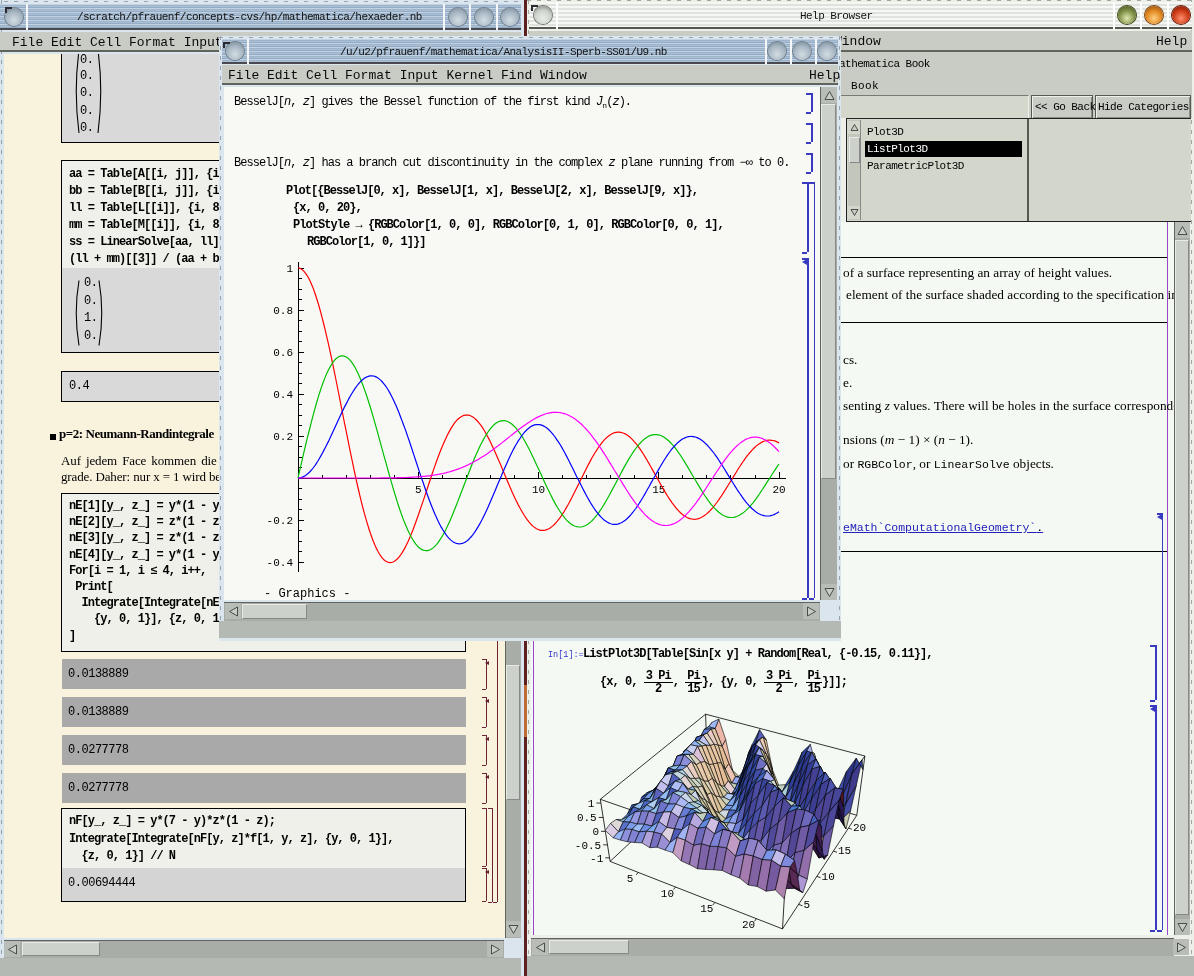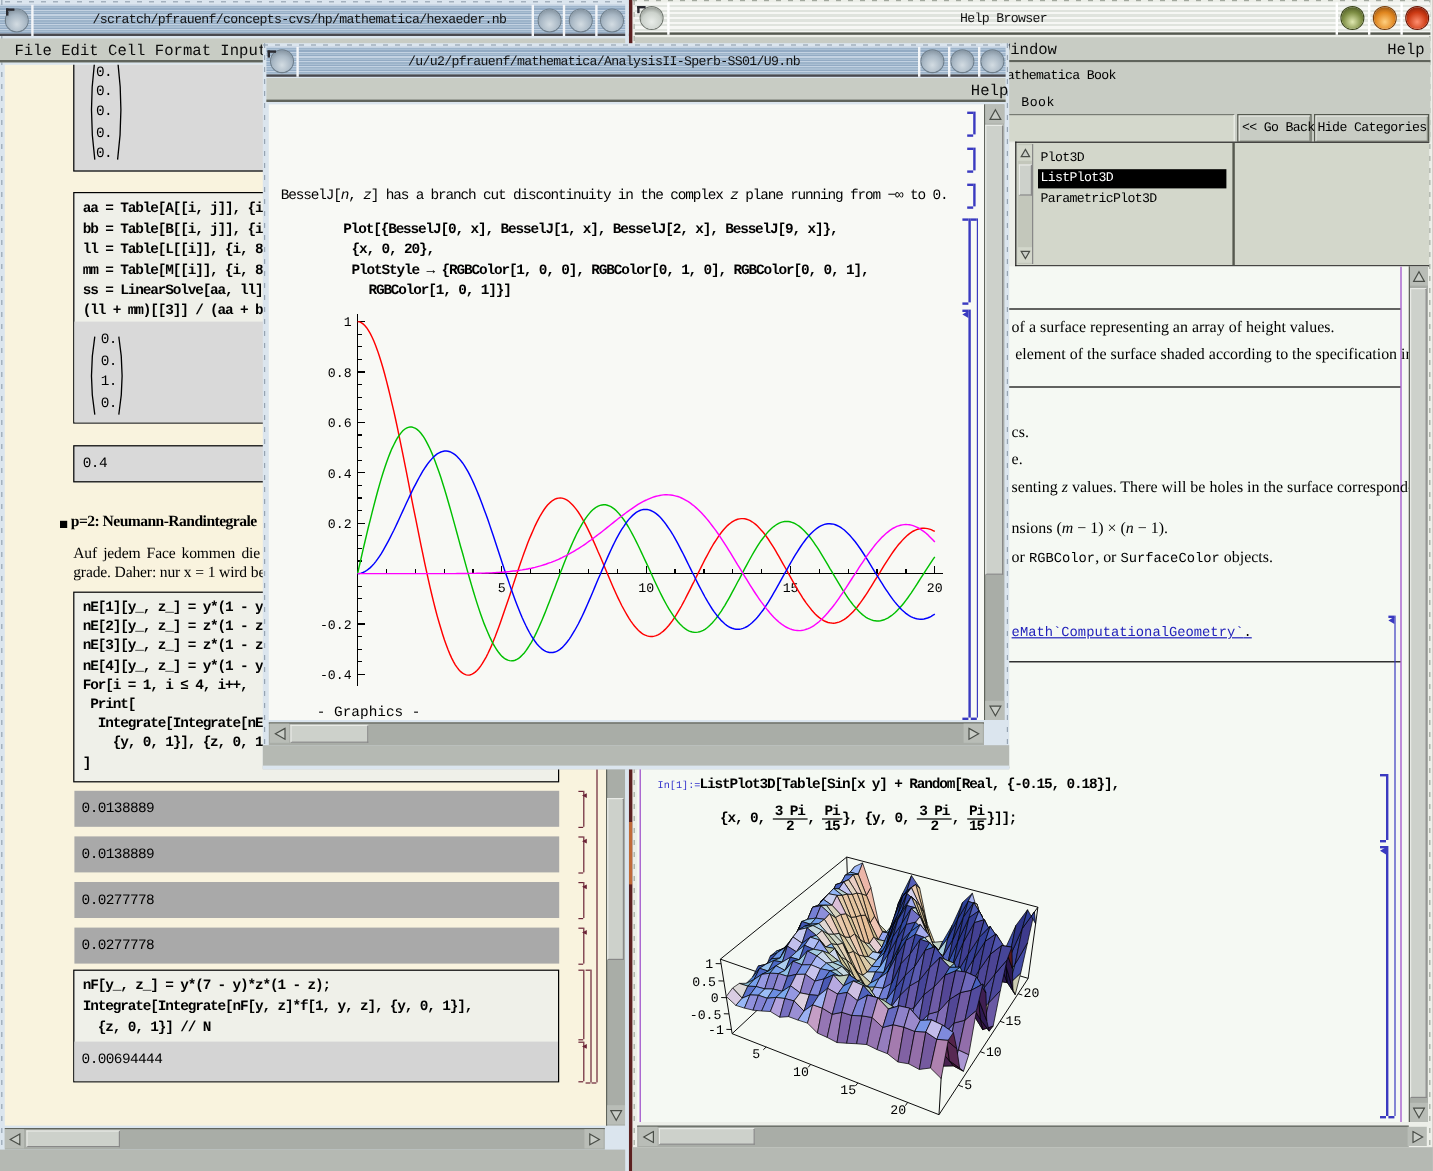--- a/index.html
+++ b/index.html
@@ -722,24 +722,24 @@
 <div class="abs" style="left:636px;top:0;width:1px;height:713px;background:#9a46c8"></div>
 <div class="abs" style="left:3px;top:35px;width:633px;height:1px;background:#000"></div>
 <div class="abs" style="left:3px;top:100px;width:633px;height:1px;background:#000"></div>
 <div class="abs" style="left:3px;top:329px;width:633px;height:1px;background:#000"></div>
 <div class="abs htxt" style="left:312px;top:43px">of a surface representing an array of height values.</div>
 <div class="abs htxt" style="left:315px;top:65px">element of the surface shaded according to the specification in</div>
 <div class="abs htxt" style="left:312px;top:130px">cs.</div>
 <div class="abs htxt" style="left:312px;top:153px">e.</div>
 <div class="abs htxt" style="left:312px;top:176px">senting <i>z</i> values. There will be holes in the surface correspond-</div>
 <div class="abs htxt" style="left:312px;top:210px">nsions (<i>m</i> − 1) × (<i>n</i> − 1).</div>
-<div class="abs htxt" style="left:312px;top:234px">or <span class="mono" style="font-size:11.5px">RGBColor</span>, or <span class="mono" style="font-size:11.5px">SurfaceColor</span> objects.</div>
+<div class="abs htxt" style="left:312px;top:234px">or <span class="mono" style="font-size:11.5px">RGBColor</span>, or <span class="mono" style="font-size:11.5px">LinearSolve</span> objects.</div>
 <div class="abs mono" style="left:312px;top:299px;font-size:11.5px;color:#2222bb;text-decoration:underline;white-space:pre">eMath`ComputationalGeometry`<span style="color:#000;text-decoration:none">.</span></div>
 <div class="abs mono" style="left:17px;top:428px;font-size:8.5px;color:#3333cc;white-space:pre">In[1]:=</div>
-<div class="abs code" style="left:52px;top:425px">ListPlot3D[Table[Sin[x y] + Random[Real, {-0.15, 0.18}],</div>
+<div class="abs code" style="left:52px;top:425px">ListPlot3D[Table[Sin[x y] + Random[Real, {-0.15, 0.11}],</div>
 <div class="abs code" style="left:69px;top:444px;height:32px;display:flex;align-items:center">{x, 0, <span style="display:inline-block;vertical-align:middle;text-align:center;line-height:1"><span style="display:block;padding:0 2px">3 Pi</span><span style="display:block;border-top:1px solid #000;padding:0 2px">2</span></span>, <span style="display:inline-block;vertical-align:middle;text-align:center;line-height:1"><span style="display:block;padding:0 2px">Pi</span><span style="display:block;border-top:1px solid #000;padding:0 2px">15</span></span>}, {y, 0, <span style="display:inline-block;vertical-align:middle;text-align:center;line-height:1"><span style="display:block;padding:0 2px">3 Pi</span><span style="display:block;border-top:1px solid #000;padding:0 2px">2</span></span>, <span style="display:inline-block;vertical-align:middle;text-align:center;line-height:1"><span style="display:block;padding:0 2px">Pi</span><span style="display:block;border-top:1px solid #000;padding:0 2px">15</span></span>}]];</div>
 <div class="abs" style="left:624px;top:423px;width:1.5px;height:55px;background:#3a3ac0"></div>
       <div class="abs" style="left:619px;top:423px;width:5px;height:1.5px;background:#3a3ac0"></div>
       <div class="abs" style="left:619px;top:478px;width:5px;height:1.5px;background:#3a3ac0"></div>
 <div class="abs" style="left:624px;top:483px;width:1.5px;height:225px;background:#3a3ac0"></div>
       <div class="abs" style="left:619px;top:483px;width:5px;height:1.5px;background:#3a3ac0"></div>
       <div class="abs" style="left:619px;top:708px;width:5px;height:1.5px;background:#3a3ac0"></div>
       <div class="abs" style="left:619px;top:484px;width:0;height:0;border-top:3px solid transparent;border-bottom:3px solid transparent;border-right:5px solid #3a3ac0"></div>
 <div class="abs" style="left:630.5px;top:291px;width:1.5px;height:417px;background:#3a3ac0"></div>
       <div class="abs" style="left:625.5px;top:291px;width:5px;height:1.5px;background:#3a3ac0"></div>
@@ -784,22 +784,24 @@
 <div style="position:absolute;left:7px;top:6px;width:18px;height:18px;border-radius:50%;background:radial-gradient(circle at 50% 68%, #d3dce2 0%, #a9b8c5 52%, #707f8b 100%);box-shadow:0 0 0 1px #707f8b;"></div>
 <div class="abs" style="left:545.5px;top:3px;width:2px;height:25px;background:#f4f6f8"></div>
 <div class="abs" style="left:570.5px;top:3px;width:2px;height:25px;background:#f4f6f8"></div>
 <div class="abs" style="left:595.5px;top:3px;width:2px;height:25px;background:#f4f6f8"></div>
 <div style="position:absolute;left:548.5px;top:6px;width:18px;height:18px;border-radius:50%;background:radial-gradient(circle at 50% 68%, #d3dce2 0%, #a9b8c5 52%, #707f8b 100%);box-shadow:0 0 0 1px #707f8b;"></div>
 <div style="position:absolute;left:573.5px;top:6px;width:18px;height:18px;border-radius:50%;background:radial-gradient(circle at 50% 68%, #d3dce2 0%, #a9b8c5 52%, #707f8b 100%);box-shadow:0 0 0 1px #707f8b;"></div>
 <div style="position:absolute;left:598.5px;top:6px;width:18px;height:18px;border-radius:50%;background:radial-gradient(circle at 50% 68%, #d3dce2 0%, #a9b8c5 52%, #707f8b 100%);box-shadow:0 0 0 1px #707f8b;"></div>
 <div class="abs" style="left:4px;top:6px;width:7px;height:2px;background:#2a2a30"></div>
 <div class="abs" style="left:4px;top:6px;width:2px;height:6px;background:#2a2a30"></div>
 <div class="abs" style="left:3px;top:29px;width:616px;height:20px;background:#c8ccc4;border-bottom:2px solid #60645c"></div>
+<div class="abs menu" style="left:9px;top:32px">File Edit Cell Format Input Kernel Find Window</div>
 <div class="abs menu" style="left:590px;top:32px">Help</div>
 <div class="abs" style="left:5px;top:51px;width:596px;height:513px;background:#f8f9f5;overflow:hidden">
+<div class="abs mono" style="left:10px;top:8px;font-size:12px;letter-spacing:-0.08em;white-space:pre">BesselJ[<i>n</i>, <i>z</i>] gives the Bessel function of the first kind <i>J</i><sub style="font-size:8px">n</sub>(<i>z</i>).</div>
 <div class="abs mono" style="left:10px;top:69px;font-size:12px;letter-spacing:-0.08em;white-space:pre">BesselJ[<i>n</i>, <i>z</i>] has a branch cut discontinuity in the complex <i>z</i> plane running from −∞ to 0.</div>
 <div class="abs code" style="left:62px;top:97px">Plot[{BesselJ[0, x], BesselJ[1, x], BesselJ[2, x], BesselJ[9, x]},</div>
 <div class="abs code" style="left:69px;top:114px">{x, 0, 20},</div>
 <div class="abs code" style="left:69px;top:131px">PlotStyle → {RGBColor[1, 0, 0], RGBColor[0, 1, 0], RGBColor[0, 0, 1],</div>
 <div class="abs code" style="left:83px;top:148px">RGBColor[1, 0, 1]}]</div>
 <div class="abs mono" style="left:40px;top:500px;font-size:12px;white-space:pre">- Graphics -</div>
 <div class="abs" style="left:587px;top:6px;width:1.5px;height:19px;background:#3a3ac0"></div>
       <div class="abs" style="left:582px;top:6px;width:5px;height:1.5px;background:#3a3ac0"></div>
       <div class="abs" style="left:582px;top:25px;width:5px;height:1.5px;background:#3a3ac0"></div>
 <div class="abs" style="left:587px;top:36px;width:1.5px;height:19px;background:#3a3ac0"></div>

